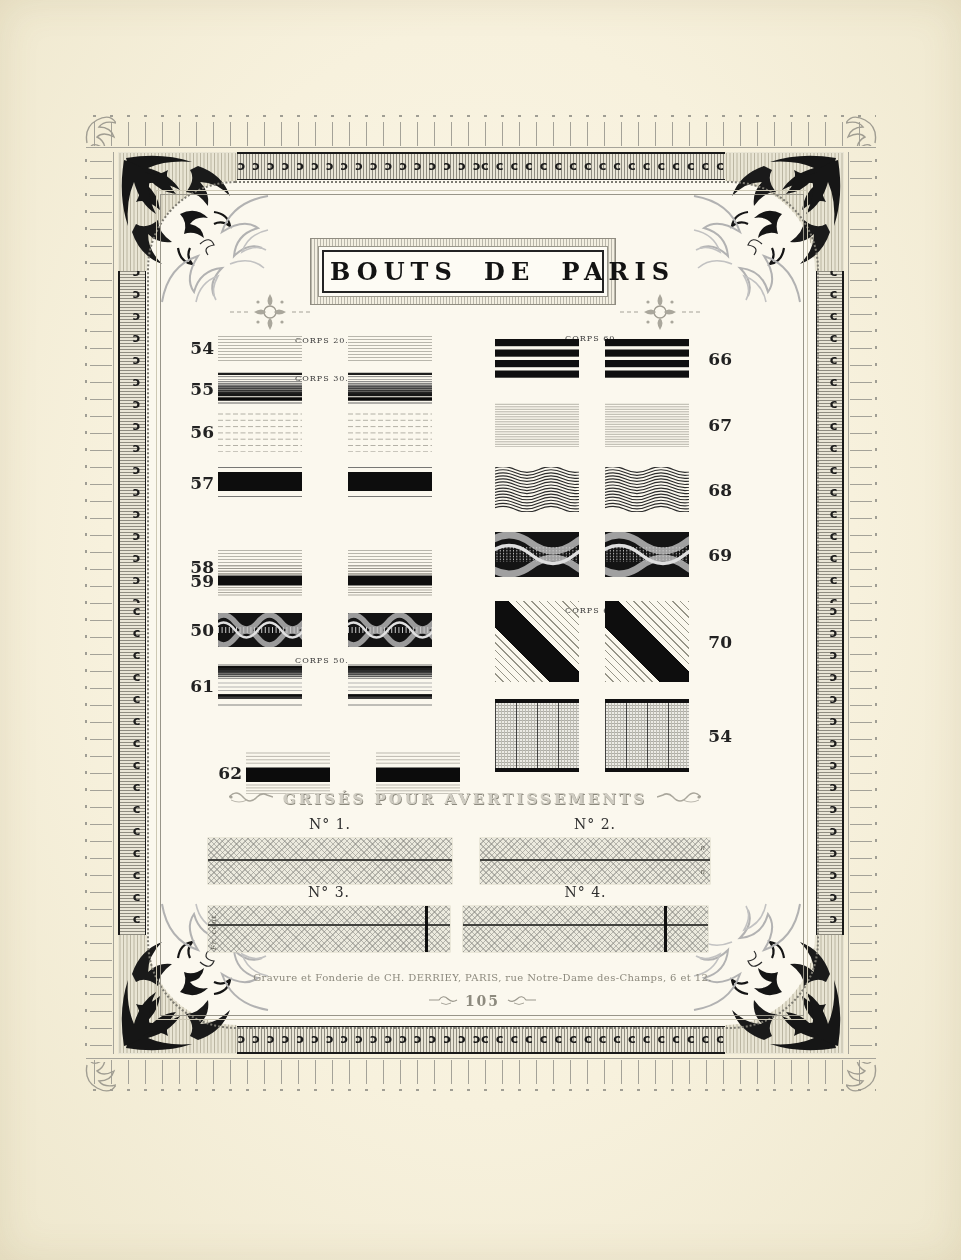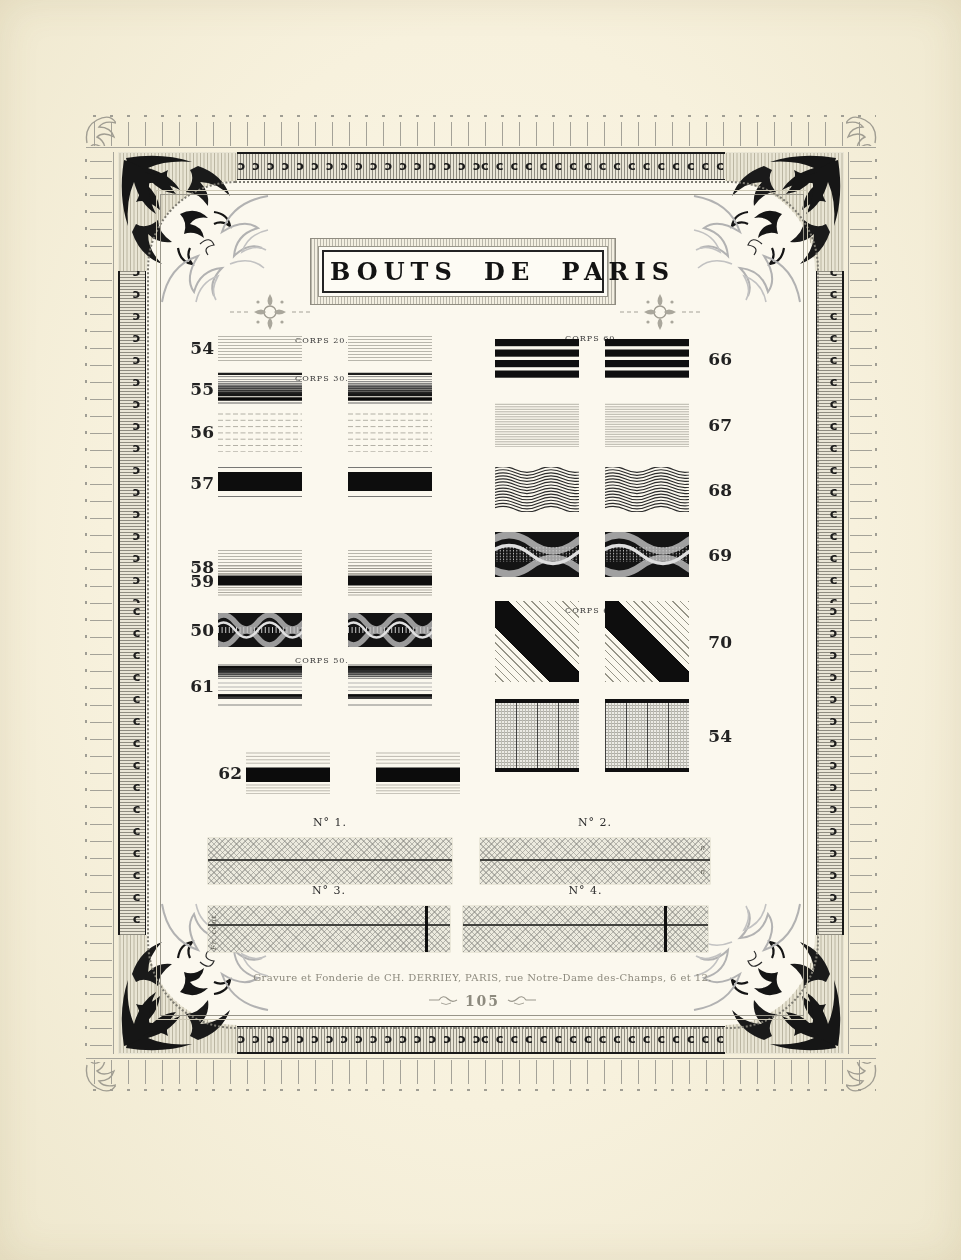--- a/index.html
+++ b/index.html
@@ -81,21 +81,21 @@
       linear-gradient(to top, #101010 0 4px, transparent 4px),
       repeating-linear-gradient(90deg, rgba(25,25,25,.75) 0 1px, transparent 1px 21px),
       repeating-linear-gradient(90deg, #bdbcb2 0 1px, transparent 1px 3px),
       repeating-linear-gradient(0deg, rgba(110,110,105,.5) 0 1px, transparent 1px 3px);}
 
   .grise-heading{position:absolute;left:0;top:589px;width:610px;display:flex;
         justify-content:center;align-items:center;gap:10px;}
   .grise-heading .txt{font-size:15px;font-weight:bold;letter-spacing:3px;color:#cfccc2;
         text-shadow:0.7px 0.7px 0 #8d8a7e, -0.5px -0.5px 0 #e8e4d6;}
   .grise{position:absolute;}
-  .grise-label{position:absolute;text-align:center;font-size:11px;color:#2e2e2e;letter-spacing:1px;}
+  .grise-label{position:absolute;text-align:center;font-size:14px;color:#2e2e2e;letter-spacing:1px;}
   .grise-band{position:absolute;background-color:#eceade;
       background-image:
         repeating-linear-gradient(45deg, rgba(130,130,125,.5) 0 1px, transparent 1px 4px),
         repeating-linear-gradient(135deg, rgba(130,130,125,.5) 0 1px, transparent 1px 4px);
       box-shadow:0 0 0 .5px #d9d5c3;}
   .grise-rule{position:absolute;left:0;right:0;height:1.5px;background:#42423e;}
   .grise-vline{position:absolute;top:0;bottom:0;width:3px;background:#101010;}
   .side-v{position:absolute;font-size:7px;font-style:italic;color:#55534a;
         writing-mode:vertical-rl;transform:rotate(180deg);letter-spacing:1px;}
   .side-n{position:absolute;font-size:7px;font-style:italic;color:#55534a;}
@@ -811,20 +811,37 @@
     <div class="swatch sw-b p-diag" style="left: 445px; top: 0px; width: 84px; height: 81px;"></div>
   </div>
         <div class="spec-row" style="left: 0px; top: 499px; width: 645px; height: 73px;">
     <span class="spec-num" style="left: 540px; width: 32px; top: 28.5px;">54</span>
 
     <div class="swatch sw-a p-weave" style="left: 335px; top: 0px; width: 84px; height: 73px;"></div>
     <div class="swatch sw-b p-weave" style="left: 445px; top: 0px; width: 84px; height: 73px;"></div>
   </div>
       </div>
 
+    <div class="grise-heading">
+      <span id="gh-l"><svg width="44" height="14" viewBox="0 0 44 14">
+            <g>
+              <path d="M0 7 q7 -8 14 0 q7 8 14 0 q5 -5 10 -2 l6 2" fill="none" stroke="#aaa79c" stroke-width="1.5"></path>
+              <path d="M2 10 q8 4 16 0" fill="none" stroke="#bcb9ae" stroke-width="1"></path>
+              <circle cx="2" cy="7" r="1.6" fill="#a5a298"></circle>
+            </g>
+          </svg></span>
+      <span class="txt">GRISÉS POUR AVERTISSEMENTS</span>
+      <span id="gh-r"><svg width="44" height="14" viewBox="0 0 44 14">
+            <g transform="translate(44,0) scale(-1,1)">
+              <path d="M0 7 q7 -8 14 0 q7 8 14 0 q5 -5 10 -2 l6 2" fill="none" stroke="#aaa79c" stroke-width="1.5"></path>
+              <path d="M2 10 q8 4 16 0" fill="none" stroke="#bcb9ae" stroke-width="1"></path>
+              <circle cx="2" cy="7" r="1.6" fill="#a5a298"></circle>
+            </g>
+          </svg></span>
+    </div>
 
     <div id="grises">
         <div class="grise" style="left: 48px; top: 616px; width: 244px;">
     <div class="grise-label" style="left: 0px; width: 244px; top: 0px;">N° 1.</div>
     <div class="grise-band" style="left: 0px; top: 22px; width: 244px; height: 46px;">
       <div class="grise-rule" style="top: 21px;"></div>
     </div>
   </div>
         <div class="grise" style="left: 320px; top: 616px; width: 230px;">
     <div class="grise-label" style="left: 0px; width: 230px; top: 0px;">N° 2.</div>

